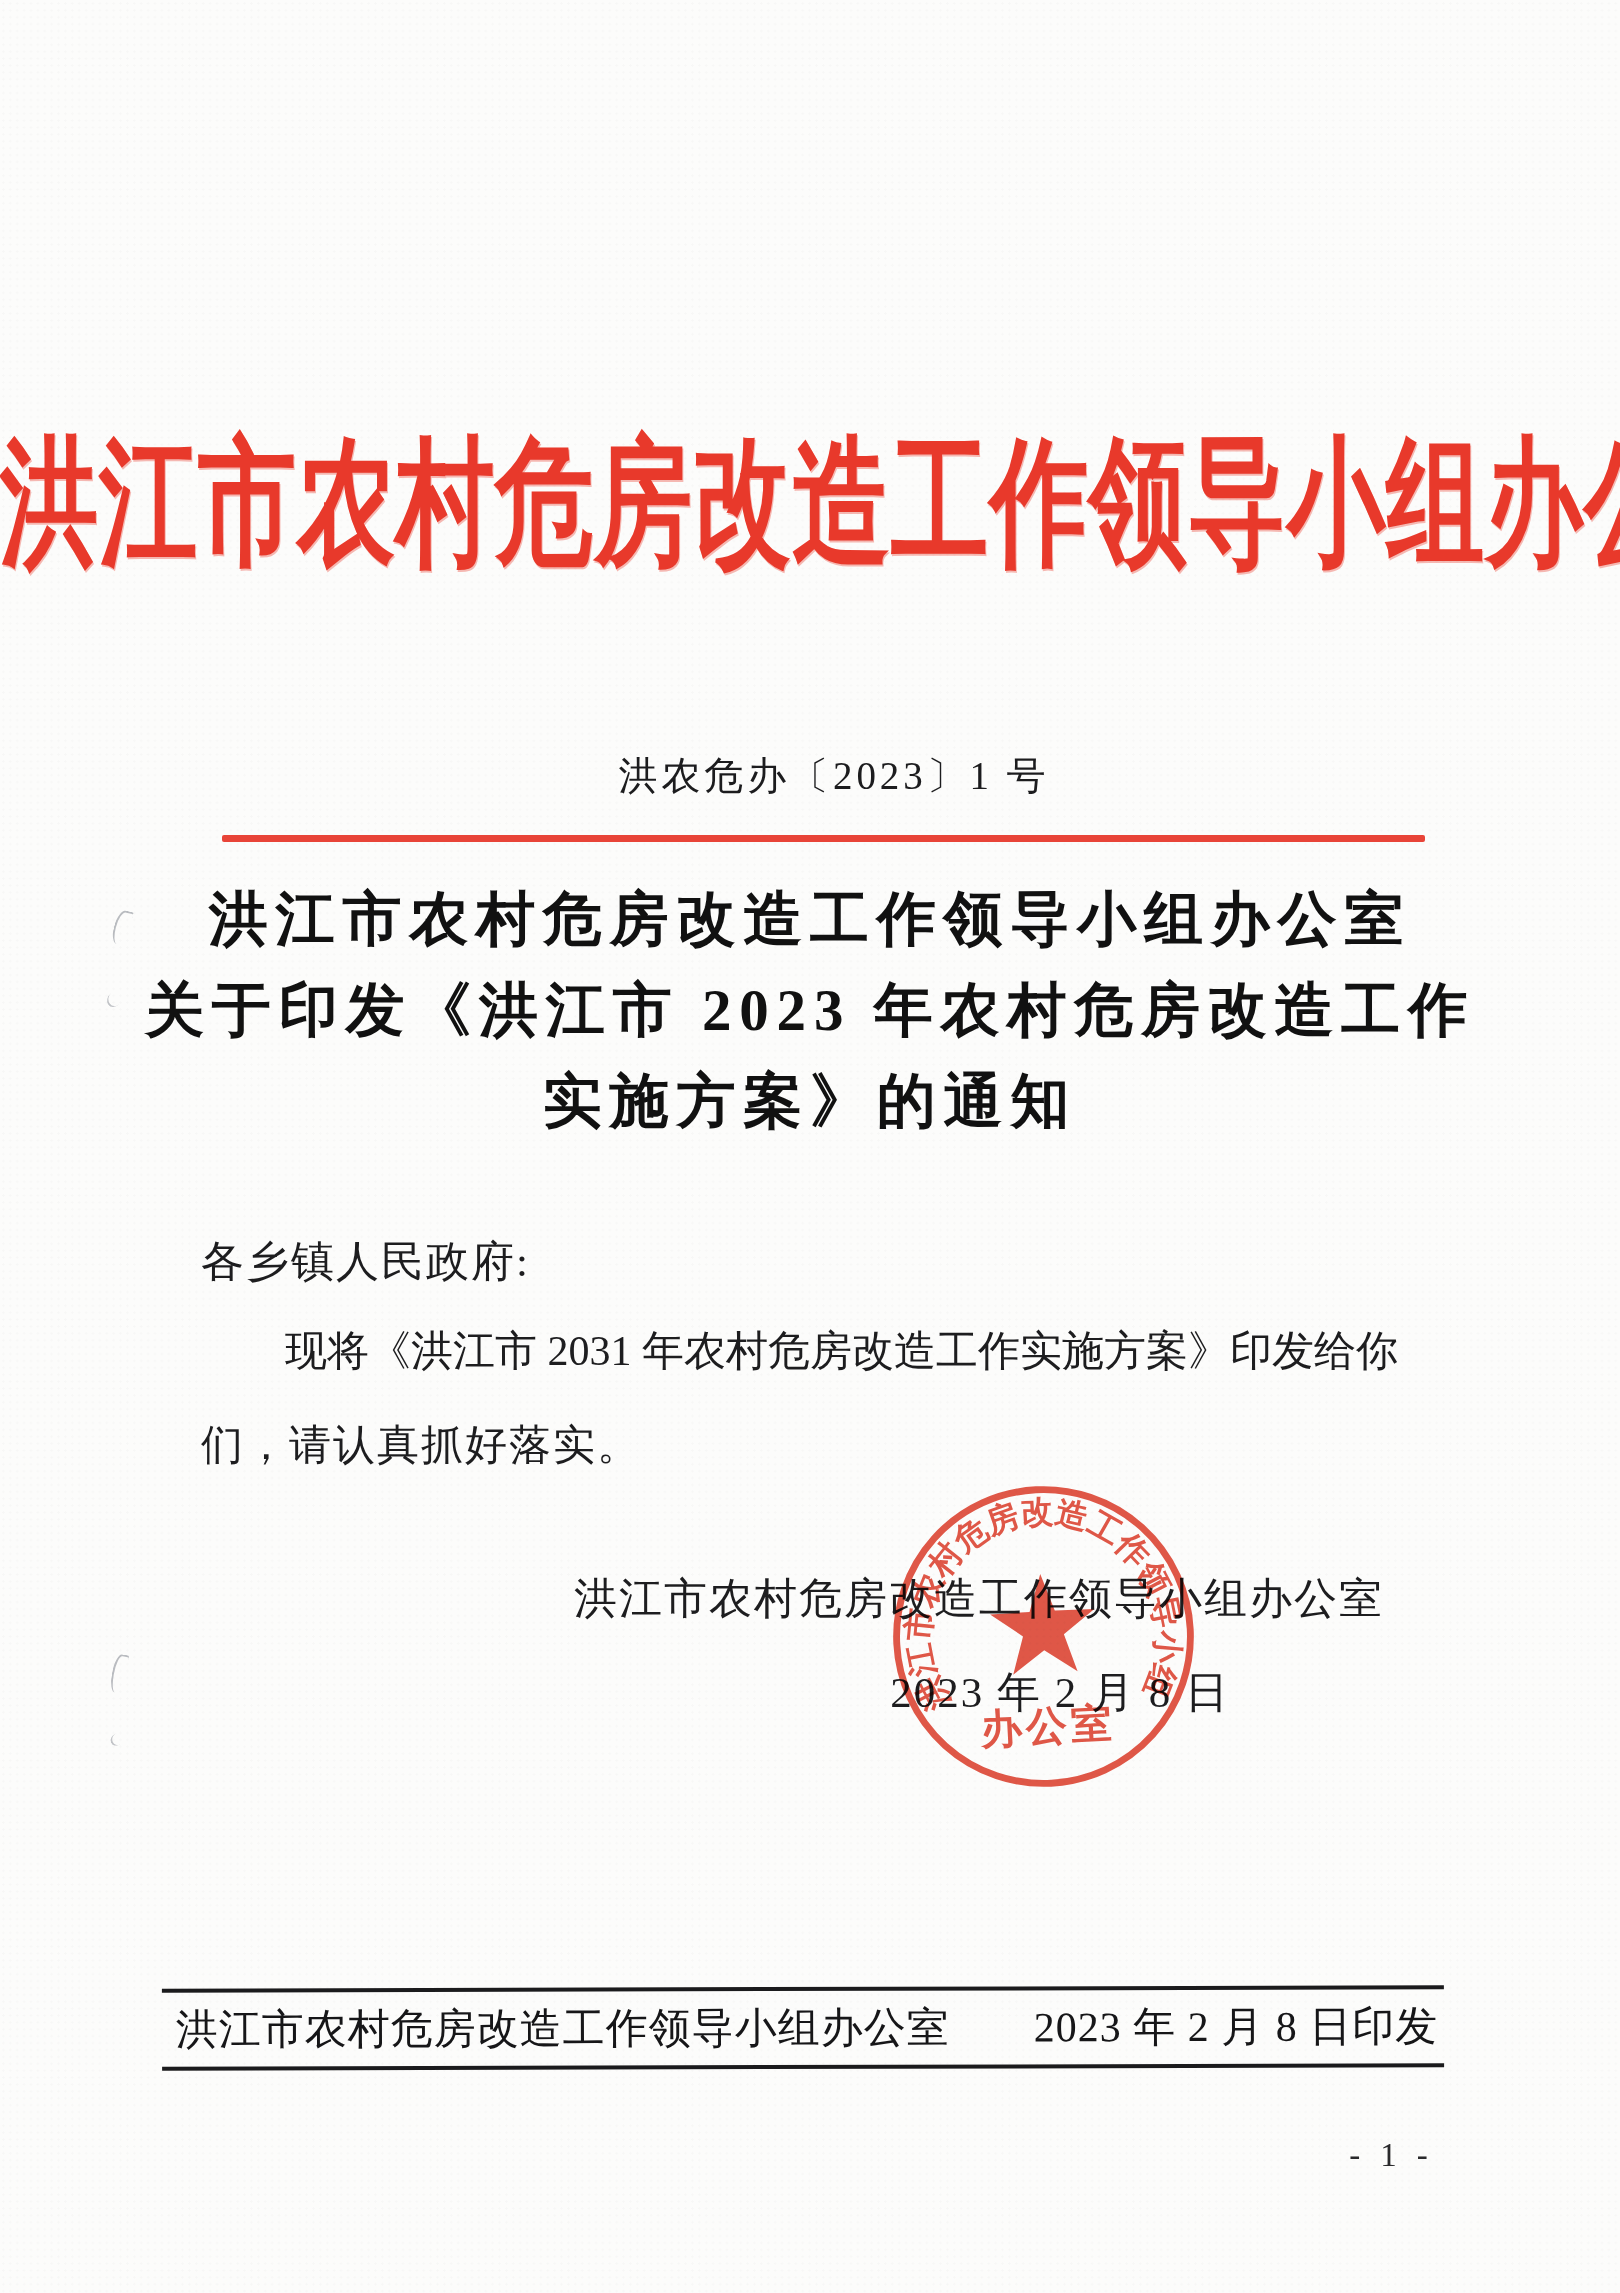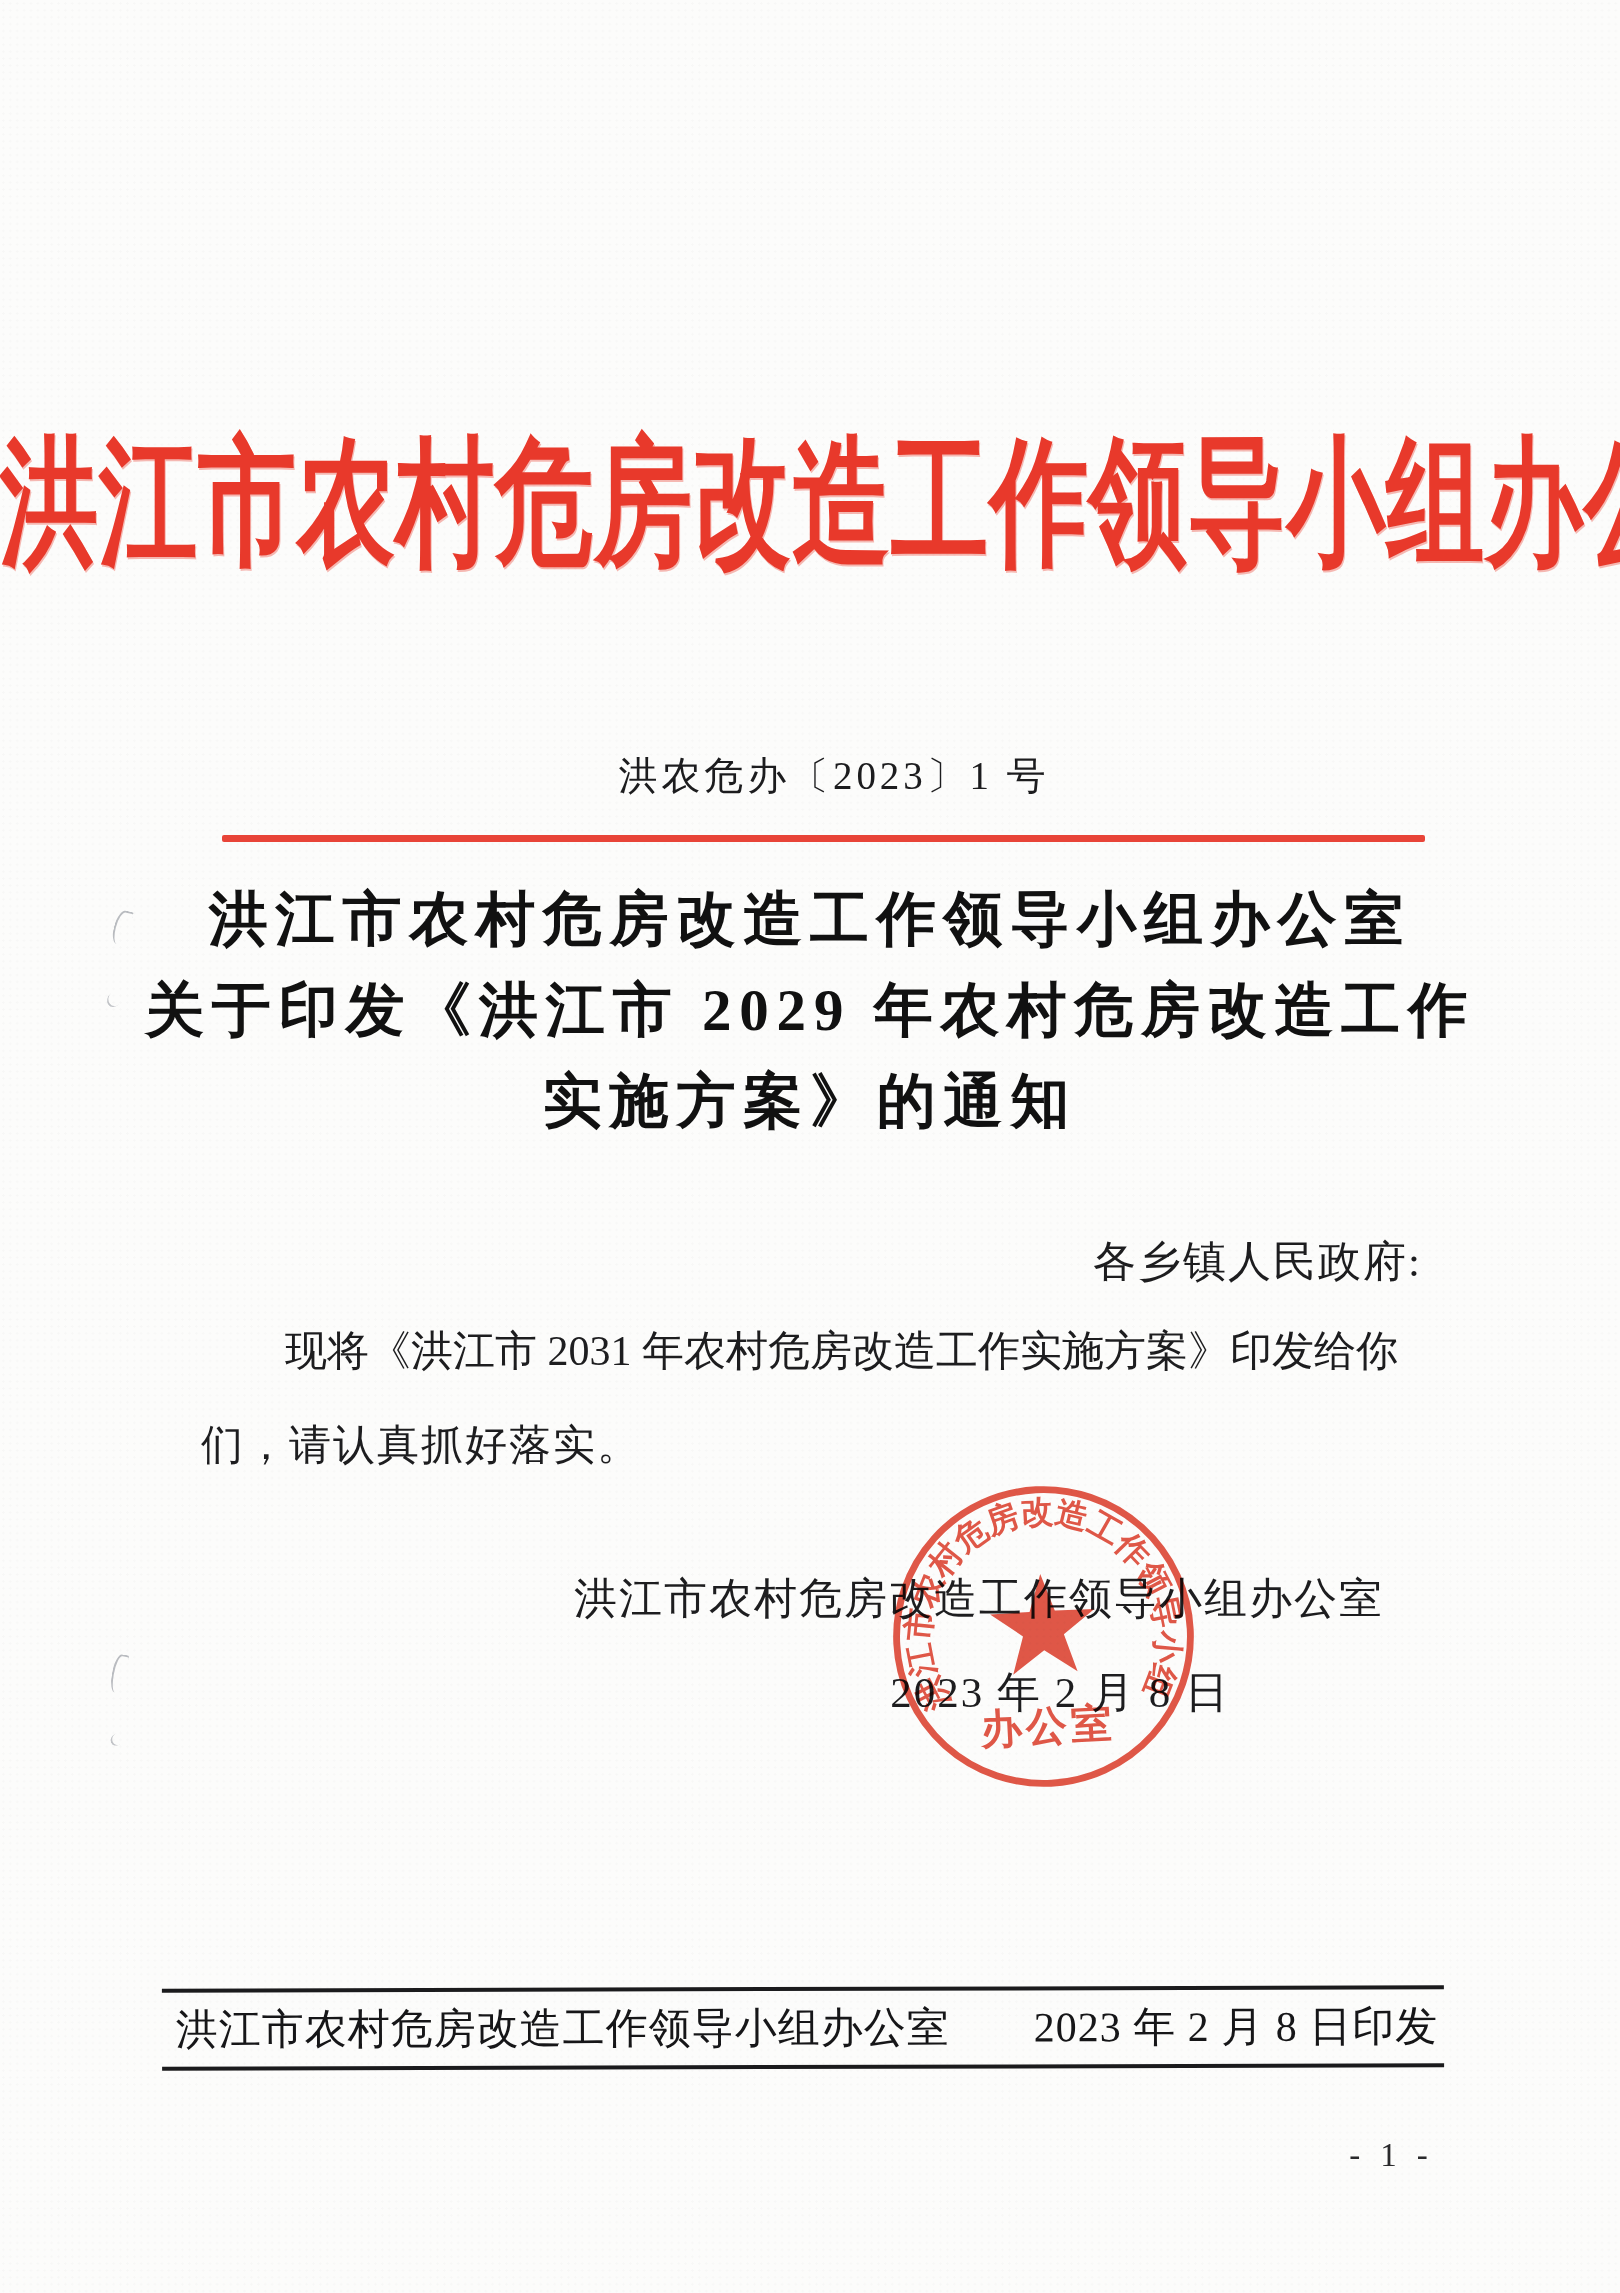--- a/index.html
+++ b/index.html
@@ -50,21 +50,21 @@
     position:absolute;left:98px;top:874px;width:1424px;
     text-align:center;
     font-size:59px;font-weight:bold;color:#111;
     line-height:91px;
     letter-spacing:7.8px;
     white-space:nowrap;
   }
   
   .salutation{
     position:absolute;left:201px;top:1233px;width:1221px;
-    font-size:43px;letter-spacing:2px;text-align:right;
+    font-size:43px;letter-spacing:2px;
   }
   .para-line1{
     position:absolute;left:201px;top:1323px;width:1223px;
     font-size:42px;
     text-indent:84px;
     white-space:nowrap;
   }
   .para-line2{
     position:absolute;left:201px;top:1417px;width:1221px;
     font-size:42px;letter-spacing:2px;
@@ -131,21 +131,21 @@
 <div class="page">
 
   <div class="masthead">洪江市农村危房改造工作领导小组办公室文件</div>
 
   <div class="doc-number">洪农危办〔2023〕1 号</div>
 
   <div class="red-rule"></div>
 
   <div class="notice-title">
     <div>洪江市农村危房改造工作领导小组办公室</div>
-    <div>关于印发《洪江市 2029 年农村危房改造工作</div>
+    <div>关于印发《洪江市 2023 年农村危房改造工作</div>
     <div>实施方案》的通知</div>
   </div>
 
   <div class="salutation">各乡镇人民政府:</div>
 
   <div class="para-line1">现将《洪江市 2031 年农村危房改造工作实施方案》印发给你</div>
   <div class="para-line2">们，请认真抓好落实。</div>
 
   <div class="sig-org">洪江市农村危房改造工作领导小组办公室</div>
   <div class="sig-date">2023 年 2 月 8 日</div>

